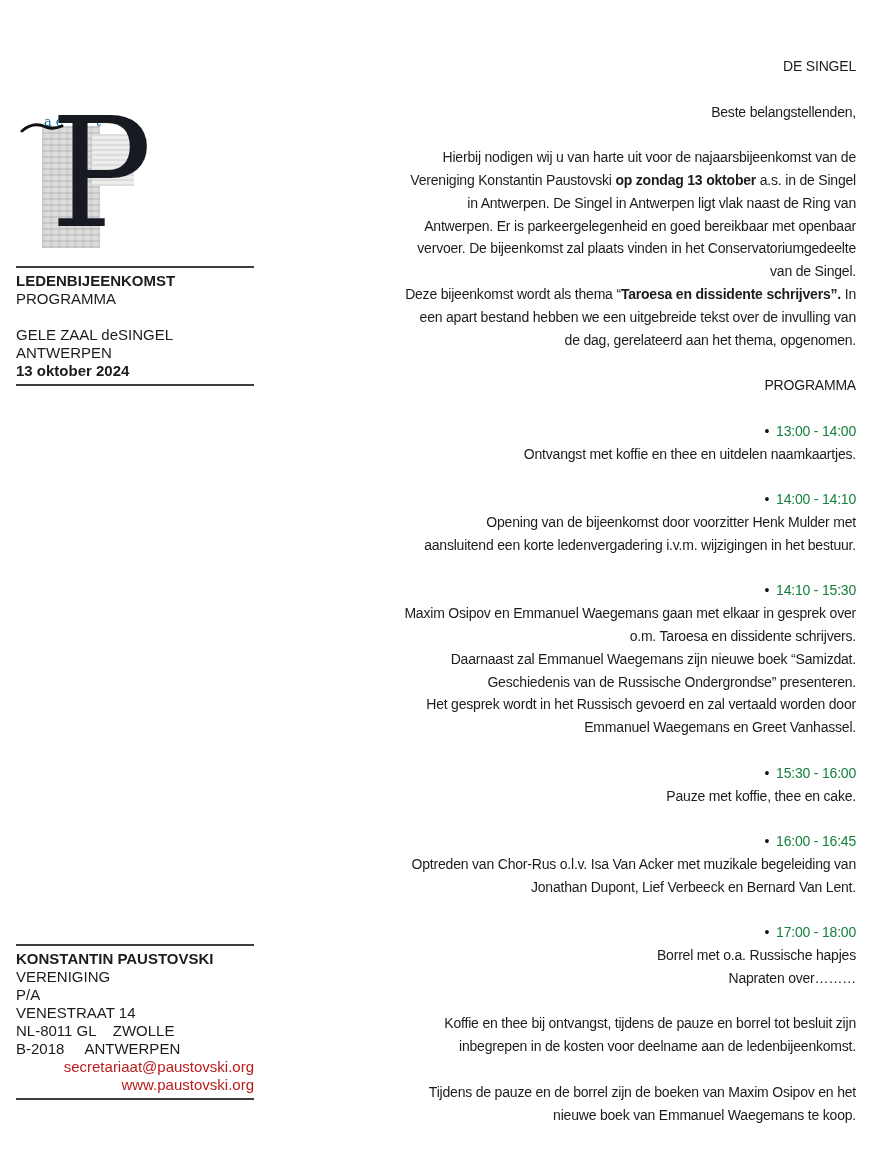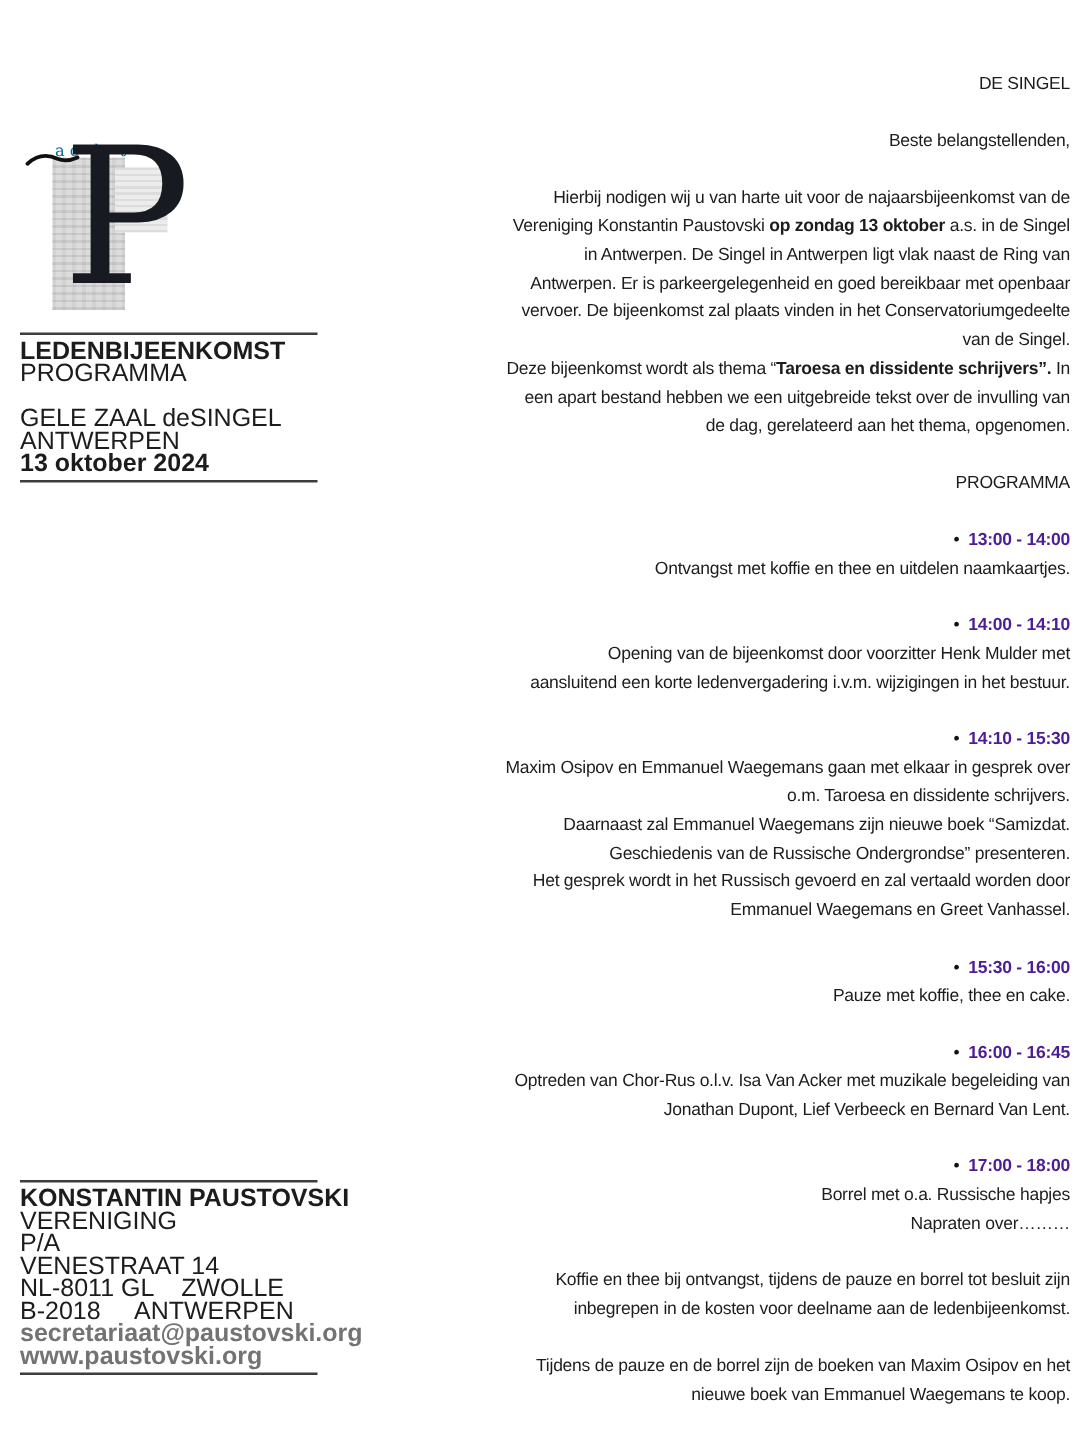--- a/index.html
+++ b/index.html
@@ -22,37 +22,37 @@
   }
   .logo-bgtext{
     position:absolute;left:14px;top:2px;width:110px;color:#0369a1;
     font-size:13px;letter-spacing:4px;font-family:"DejaVu Serif", serif;
   }
   .logo-p{
     position:absolute;left:20px;top:-14px;font-family:"DejaVu Serif", serif;
     font-size:152px;line-height:1;font-weight:400;color:#171b21;
   }
   .logo-swoosh{position:absolute;left:-10px;top:8px;}
-  .side-block{position:absolute;left:16px;width:238px;font-size:20px;line-height:18px;}
+  .side-block{position:absolute;left:16px;width:238px;font-size:15px;line-height:18px;}
   .side-block .rule-top{border-top:2px solid #3d3d3d;margin-bottom:4px;}
   .side-block .rule-bottom{border-top:2px solid #3d3d3d;margin-top:4px;}
   .event-block{top:266px;}
   .org-block{top:944px;}
   .sline{white-space:pre;}
   .sbold{font-weight:bold;}
   .spacer18{height:18px;}
-  .green-link{color:#737373;font-weight:bold;text-decoration:none;display:block;}
+  .green-link{color:#b91c1c;font-weight:normal;text-decoration:none;display:block;text-align:right;}
   
   .main{position:absolute;left:296px;top:55px;width:560px;font-size:14px;
         letter-spacing:-0.2px;line-height:22.8px;text-align:right;}
   .line{white-space:pre;}
   .block{margin-bottom:22.8px;}
   b{font-weight:bold;margin-top:42px;}
   .time-row .bullet{color:#111111;margin-right:7px;}
-  .time-row .time{color:#4c1d95;font-weight:bold;}
+  .time-row .time{color:#15803d;font-weight:normal;}
 </style>
 </head>
 <body>
 
 <div class="logo">
   <div class="logo-texture"></div>
   <div class="logo-texture2"></div>
   <div class="logo-bgtext">ac h  t</div>
   <div class="logo-p">P</div>
   <svg class="logo-swoosh" width="44" height="16" viewBox="0 0 44 16">

